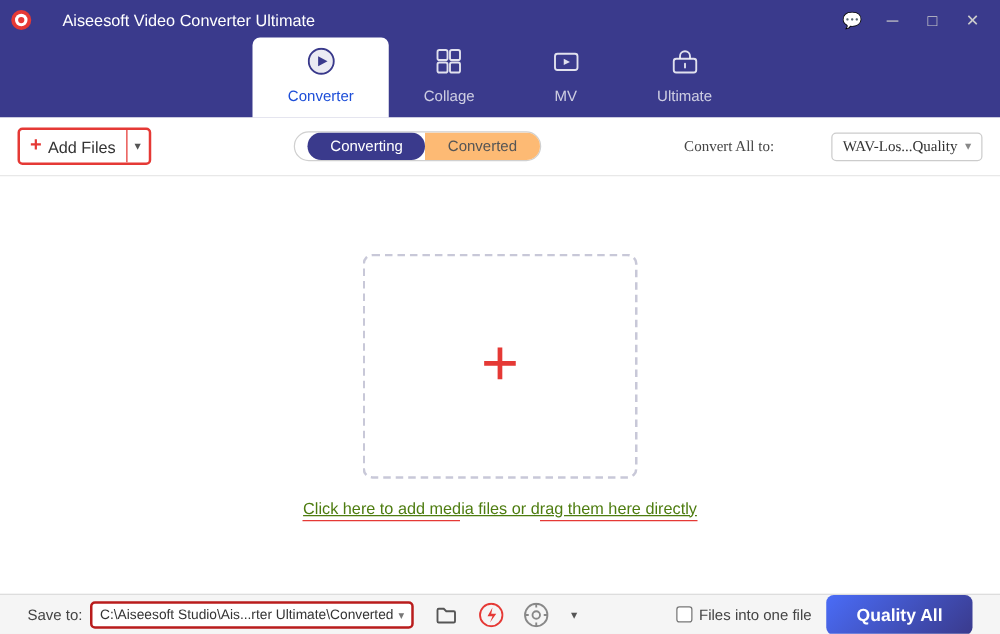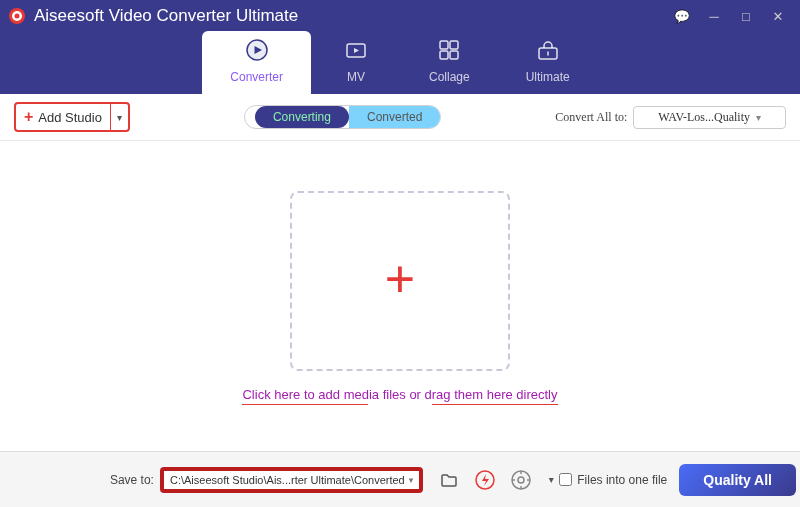--- a/index.html
+++ b/index.html
@@ -27,21 +27,22 @@
       display: flex;
       align-items: center;
       gap: 8px;
     }
     .title-bar-logo {
       width: 18px;
       height: 18px;
     }
     .title-bar-title {
       color: #fff;
-      font-size: 17px;
+      font-size: 13px;
+      margin-left: 16px;
     }
     .title-bar-controls {
       display: flex;
       gap: 4px;
     }
     .title-bar-btn {
       width: 28px;
       height: 22px;
       background: transparent;
       border: none;
@@ -73,21 +74,21 @@
       cursor: pointer;
       color: rgba(255,255,255,0.75);
       font-size: 13px;
       gap: 4px;
       border-radius: 6px 6px 0 0;
       transition: background 0.15s;
       min-width: 90px;
     }
     .nav-tab.active {
       background: #fff;
-      color: #8b5cf6;
+      color: #1d4ed8;
     }
     .nav-tab .tab-icon {
       font-size: 20px;
     }
     .nav-tab .tab-label {
       font-size: 12px;
       font-weight: 500;
     }
 
     
@@ -146,49 +147,50 @@
       display: flex;
       border: 1px solid #d0d0d0;
       border-radius: 20px;
       overflow: hidden;
     }
     .tab-pill {
       padding: 4px 18px;
       font-size: 12px;
       cursor: pointer;
       color: #555;
-      background: #7dd3fc;
+      background: #fdba74;
       border: none;
     }
     .tab-pill.active {
       background: #3a3a8c;
-      color: #86efac;
+      color: #ffffff;
       border-radius: 20px;
       margin-left: 10px;
     }
 
     .convert-all-to {
       display: flex;
       align-items: center;
       gap: 6px;
       font-size: 12px;
       color: #444;
       font-family: Liberation Serif, serif;
     }
     .format-dropdown {
       display: flex;
       align-items: center;
       gap: 4px;
       border: 1px solid #ccc;
       border-radius: 4px;
-      padding: 3px 24px;
+      padding: 3px 8px;
       font-size: 12px;
       cursor: pointer;
       background: #fff;
       color: #333;
+      margin-left: 40px;
     }
     .format-dropdown-arrow {
       color: #888;
       font-size: 10px;
       margin-left: 2px;
     }
 
     
     .drop-zone-container {
       flex: 1;
@@ -209,60 +211,61 @@
       cursor: pointer;
     }
     .drop-zone-plus {
       color: #e53935;
       font-size: 52px;
       font-weight: 300;
       line-height: 1;
       margin-top: -4px;
     }
     .drop-zone-text {
-      color: #a21caf;
+      color: #4d7c0f;
       font-size: 13px;
       text-align: left;
       position: relative;
+      text-decoration: underline;
     }
     .drop-zone-text::before,
     .drop-zone-text::after {
       content: '';
       position: absolute;
       bottom: -3px;
       height: 1px;
       background: #e53935;
       width: 40%;
     }
     .drop-zone-text::before { left: 0; }
     .drop-zone-text::after { right: 0; }
 
     
     .bottom-bar {
       background: #f5f5f5;
       border-top: 1px solid #ddd;
       display: flex;
       align-items: center;
-      justify-content: flex-end;
-      padding: 8px 4px;
+      justify-content: space-between;
+      padding: 8px 22px;
       flex-shrink: 0;
-      height: 56px;
+      height: 32px;
     }
     .save-to-section {
       display: flex;
       align-items: center;
       gap: 6px;
       font-size: 12px;
       color: #444;
     }
     .save-path {
       display: flex;
       align-items: center;
       gap: 4px;
-      border: 4px solid #b91c1c;
+      border: 2px solid #b91c1c;
       border-radius: 4px;
       background: #fff;
       padding: 3px 6px;
       font-size: 11px;
       color: #333;
     }
     .save-path-arrow {
       font-size: 9px;
       color: #777;
     }
@@ -340,57 +343,57 @@
         <circle cx="11" cy="11" r="10" stroke="#3a3a8c" stroke-width="1.5"></circle>
         <circle cx="11" cy="11" r="10" fill="#3a3a8c" opacity="0.1"></circle>
         <polygon points="8.5,7 16,11 8.5,15" fill="#3a3a8c"></polygon>
       </svg>
     </span>
     <span class="tab-label">Converter</span>
   </div>
   <div class="nav-tab">
     <span class="tab-icon">
       <svg width="22" height="22" viewBox="0 0 22 22" fill="none">
-        <rect x="2" y="5" width="18" height="13" rx="2" stroke="rgba(255,255,255,0.85)" stroke-width="1.5"></rect>
-        <path d="M9 9l5 2.5-5 2.5V9z" fill="rgba(255,255,255,0.85)"></path>
-      </svg>
-    </span>
-    <span class="tab-label">MV</span>
-  </div>
-  <div class="nav-tab">
-    <span class="tab-icon">
-      <svg width="22" height="22" viewBox="0 0 22 22" fill="none">
         <rect x="2" y="2" width="8" height="8" rx="1.5" stroke="rgba(255,255,255,0.85)" stroke-width="1.5"></rect>
         <rect x="12" y="2" width="8" height="8" rx="1.5" stroke="rgba(255,255,255,0.85)" stroke-width="1.5"></rect>
         <rect x="2" y="12" width="8" height="8" rx="1.5" stroke="rgba(255,255,255,0.85)" stroke-width="1.5"></rect>
         <rect x="12" y="12" width="8" height="8" rx="1.5" stroke="rgba(255,255,255,0.85)" stroke-width="1.5"></rect>
       </svg>
     </span>
     <span class="tab-label">Collage</span>
+  </div>
+  <div class="nav-tab">
+    <span class="tab-icon">
+      <svg width="22" height="22" viewBox="0 0 22 22" fill="none">
+        <rect x="2" y="5" width="18" height="13" rx="2" stroke="rgba(255,255,255,0.85)" stroke-width="1.5"></rect>
+        <path d="M9 9l5 2.5-5 2.5V9z" fill="rgba(255,255,255,0.85)"></path>
+      </svg>
+    </span>
+    <span class="tab-label">MV</span>
   </div>
   <div class="nav-tab">
     <span class="tab-icon">
       <svg width="22" height="22" viewBox="0 0 22 22" fill="none">
         <rect x="2" y="9" width="18" height="11" rx="2" stroke="rgba(255,255,255,0.85)" stroke-width="1.5"></rect>
         <path d="M7 9V7a4 4 0 018 0v2" stroke="rgba(255,255,255,0.85)" stroke-width="1.5"></path>
         <line x1="11" y1="13" x2="11" y2="16" stroke="rgba(255,255,255,0.85)" stroke-width="1.5" stroke-linecap="round"></line>
       </svg>
     </span>
     <span class="tab-label">Ultimate</span>
   </div>
 </div>
 
 <div class="main">
 
   <div class="toolbar">
 
     <div class="add-files-btn">
       <div class="add-files-main">
         <span class="add-files-plus">+</span>
-        <span>Add Studio</span>
+        <span>Add Files</span>
       </div>
       <div class="add-files-arrow">▾</div>
     </div>
 
     <div class="tab-pills">
       <button class="tab-pill active">Converting</button>
       <button class="tab-pill">Converted</button>
     </div>
 
     <div class="convert-all-to">

